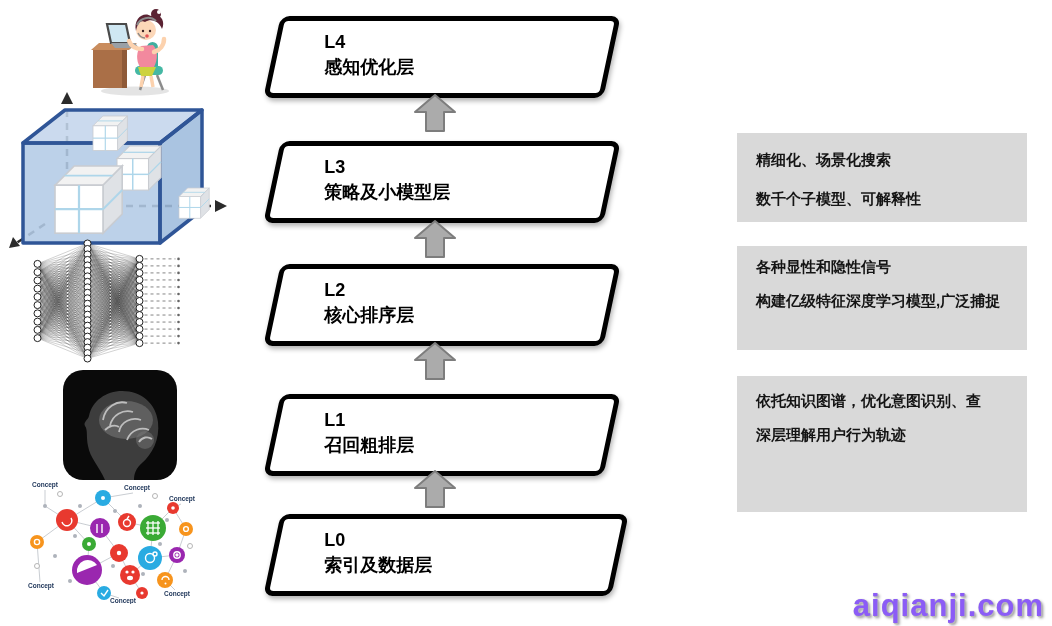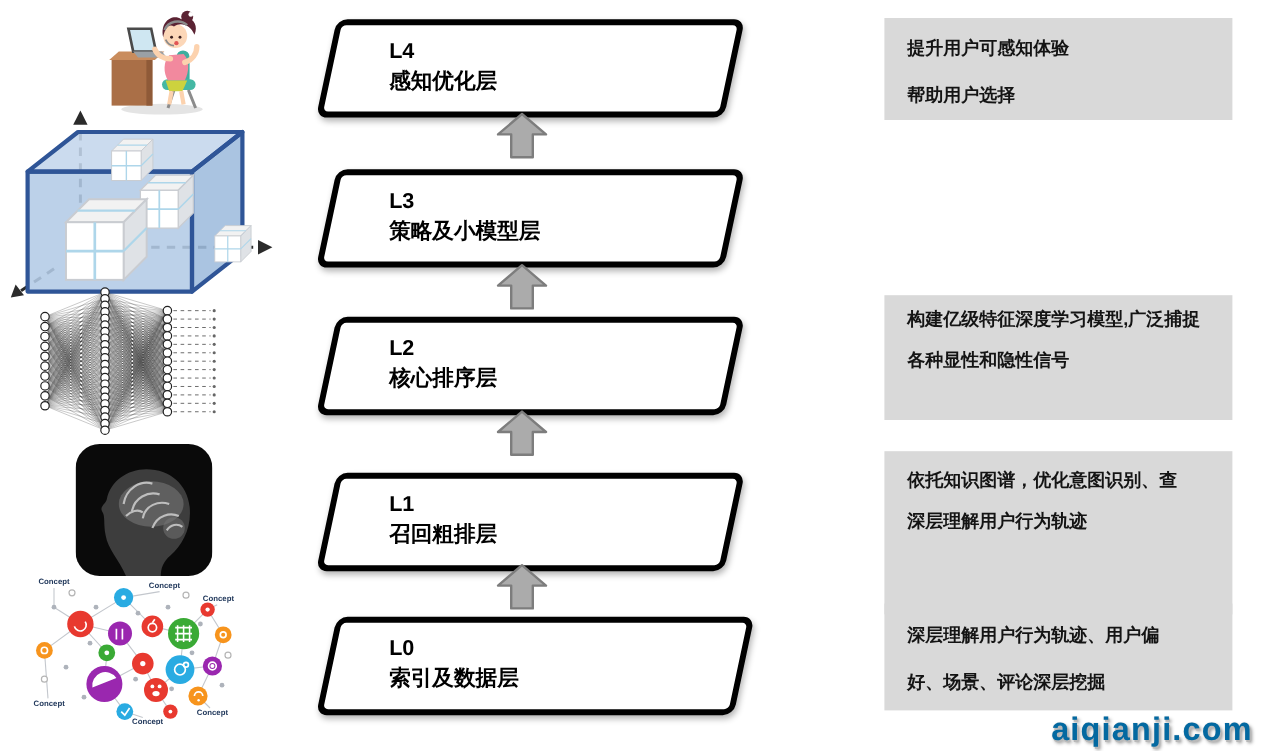--- a/index.html
+++ b/index.html
@@ -28,22 +28,22 @@
         font-weight:bold;font-size:15px;box-sizing:border-box;padding:4px 10px 0 19px;}
   .desc .dline{white-space:nowrap;}
   .desc.two .dline{line-height:39px;}
   .desc.three .dline{line-height:34px;}
   .desc.b1{top:15px;height:85px;padding-top:6px}
   .desc.b2{top:133px;height:89px;padding-top:7px}
   .desc.b3{top:246px;height:104px;padding-top:4px}
   .desc.b4{top:376px;height:136px;padding-top:8px}
   .desc.b5{top:503px;height:89px;padding-top:7px}
 
-  .watermark{position:absolute;right:8px;bottom:2px;font-size:27px;font-weight:bold;
-             color:#0369a1;letter-spacing:1px;
+  .watermark{position:absolute;right:8px;bottom:2px;font-size:31px;font-weight:bold;
+             color:#8b5cf6;letter-spacing:1px;
              text-shadow:1px 1px 0 #b9b9b9,2px 2px 3px #949494,0 0 1px #cfcfcf;}
 </style>
 </head>
 <body>
 
 <div class="canvas">
 
   <div class="fig" id="fig-girl">
     <svg width="95" height="88" viewBox="0 0 95 88">
       <ellipse cx="50" cy="83" rx="34" ry="4.5" fill="#e4e4e4"></ellipse>
@@ -880,31 +880,27 @@
     <svg width="44" height="40" viewBox="0 0 44 40">
         <path d="M22,2 L42,19 L31,19 L31,38 L13,38 L13,19 L2,19 Z" fill="#ababab" stroke="#7d7d7d" stroke-width="2" stroke-linejoin="round"></path>
       </svg>
   </div>
   <div class="up-arrow a4">
     <svg width="44" height="40" viewBox="0 0 44 40">
         <path d="M22,2 L42,19 L31,19 L31,38 L13,38 L13,19 L2,19 Z" fill="#ababab" stroke="#7d7d7d" stroke-width="2" stroke-linejoin="round"></path>
       </svg>
   </div>
 
-  <div class="desc two b1">
-    <div class="dline">提升用户可感知体验</div>
-    <div class="dline">帮助用户选择</div>
+  <div class="desc two b2">
+    <div class="dline">精细化、场景化搜索</div>
+    <div class="dline">数千个子模型、可解释性</div>
   </div>
   <div class="desc three b3">
+    <div class="dline">各种显性和隐性信号</div>
     <div class="dline">构建亿级特征深度学习模型,广泛捕捉</div>
-    <div class="dline">各种显性和隐性信号</div>
   </div>
   <div class="desc three b4">
     <div class="dline">依托知识图谱，优化意图识别、查</div>
     <div class="dline">深层理解用户行为轨迹</div>
   </div>
-  <div class="desc two b5">
-    <div class="dline">深层理解用户行为轨迹、用户偏</div>
-    <div class="dline">好、场景、评论深层挖掘</div>
-  </div>
 
   <div class="watermark">aiqianji.com</div>
 </div>
 
 </body></html>

